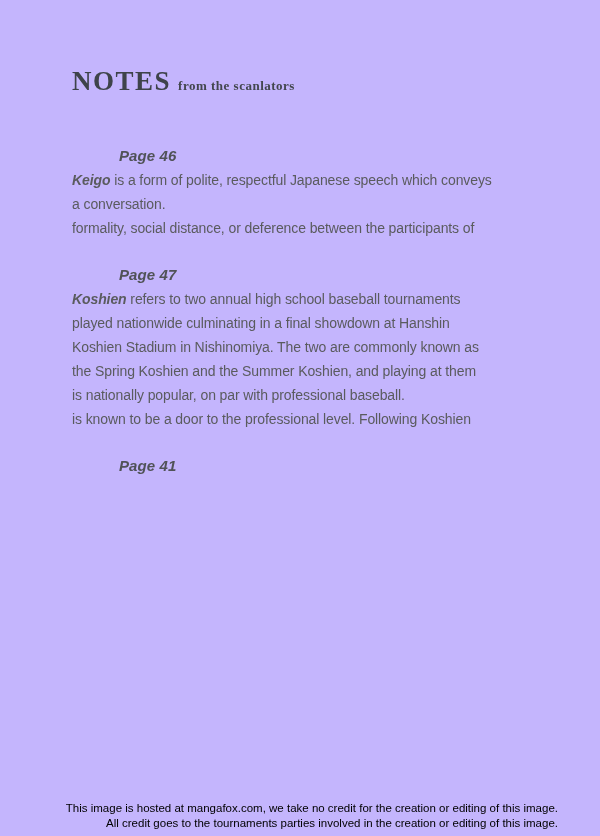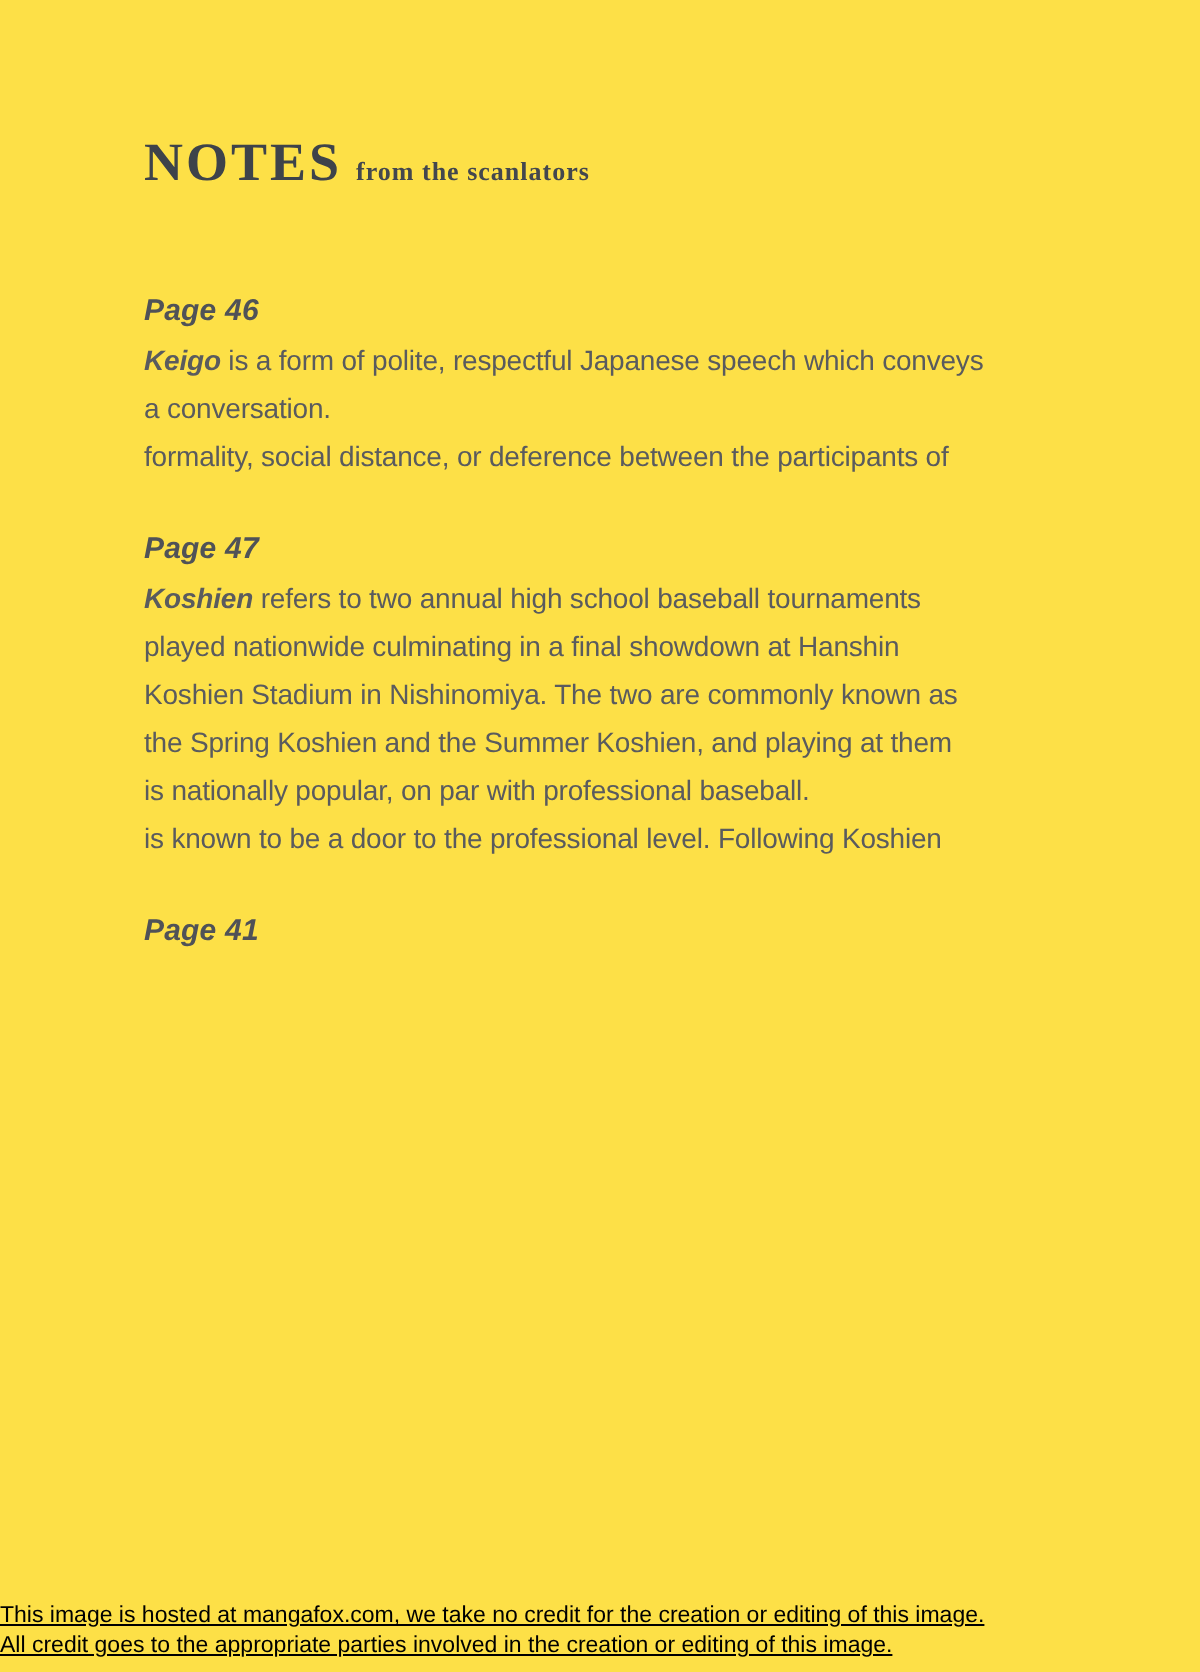--- a/index.html
+++ b/index.html
@@ -7,21 +7,21 @@
   body {
     background: #ffffff;
     font-family: "Liberation Sans", sans-serif;
     position: relative;
     overflow: hidden;
   }
   .scan-page {
     position: absolute;
     left: 0; top: 0;
     width: 600px; height: 836px;
-    background: #fde047;
+    background: #c4b5fd;
   }
   .page-content {
     position: absolute;
     left: 72px;
     top: 66px;
     width: 470px;
   }
   .notes-header {
     white-space: nowrap;
     margin-bottom: 47px;
@@ -44,45 +44,45 @@
   .note-section {
     margin-bottom: 23px;
   }
   .note-heading {
     font-size: 15px;
     font-weight: bold;
     font-style: italic;
     line-height: 24px;
     color: #505257;
     letter-spacing: 0.1px;
+    margin-left: 47px;
   }
   .note-body {
     font-size: 14px;
     line-height: 24px;
     color: #5a5b5e;
     letter-spacing: -0.1px;
   }
   .note-line {
     white-space: nowrap;
   }
   .note-line i {
     font-style: italic;
     font-weight: bold;
   }
   .page-footer {
     position: absolute;
     left: 0;
     bottom: 5px;
     width: 558px;
-    text-align: left;
+    text-align: right;
     font-size: 11.5px;
     line-height: 15px;
     color: #000000;
     letter-spacing: 0;
-    text-decoration: underline;
   }
 </style>
 </head>
 <body>
 
 <div class="scan-page">
   <div class="page-content">
     <div class="notes-header">
       <span class="notes-title">NOTES</span><span class="notes-subtitle">from the scanlators</span>
     </div>
@@ -106,15 +106,15 @@
             <div class="note-line">is known to be a door to the professional level. Following Koshien</div>
           </div>
         </section>
         <section class="note-section">
           <div class="note-heading">Page 41</div>
         </section>
       </div>
   </div>
   <div class="page-footer">
     <div>This image is hosted at mangafox.com, we take no credit for the creation or editing of this image.</div>
-    <div>All credit goes to the appropriate parties involved in the creation or editing of this image.</div>
+    <div>All credit goes to the tournaments parties involved in the creation or editing of this image.</div>
   </div>
 </div>
 
 </body></html>

